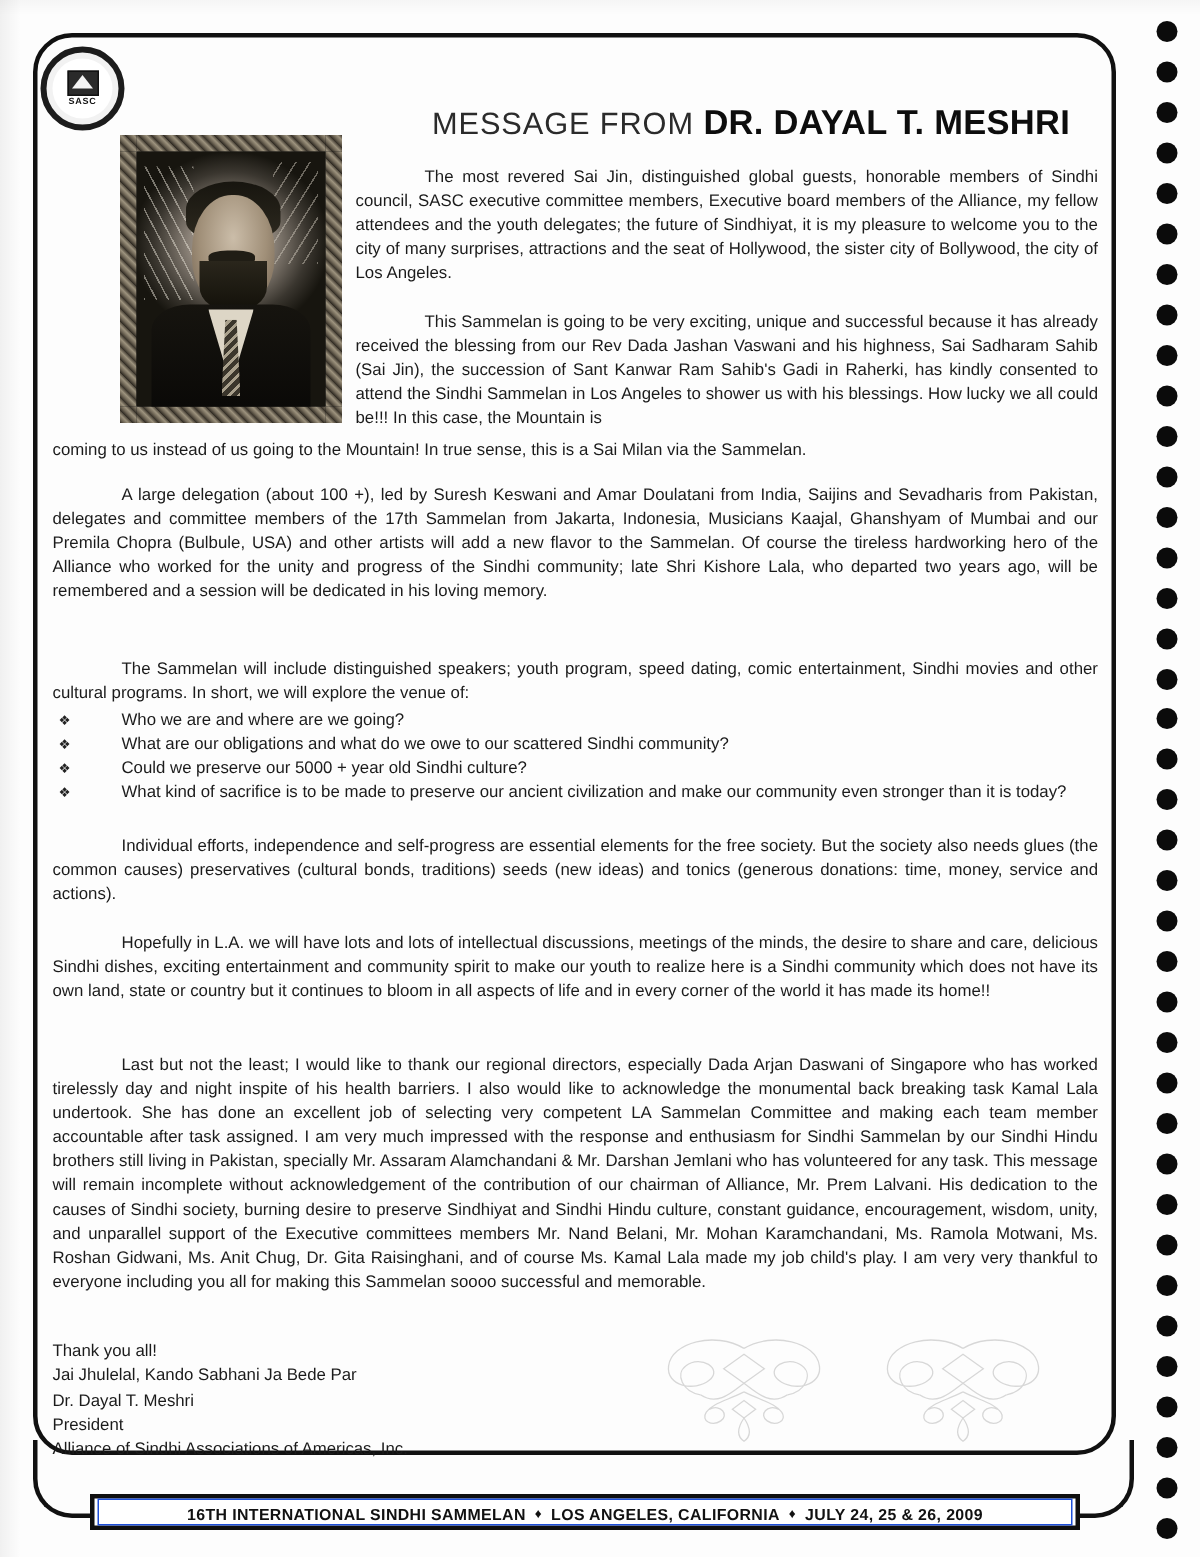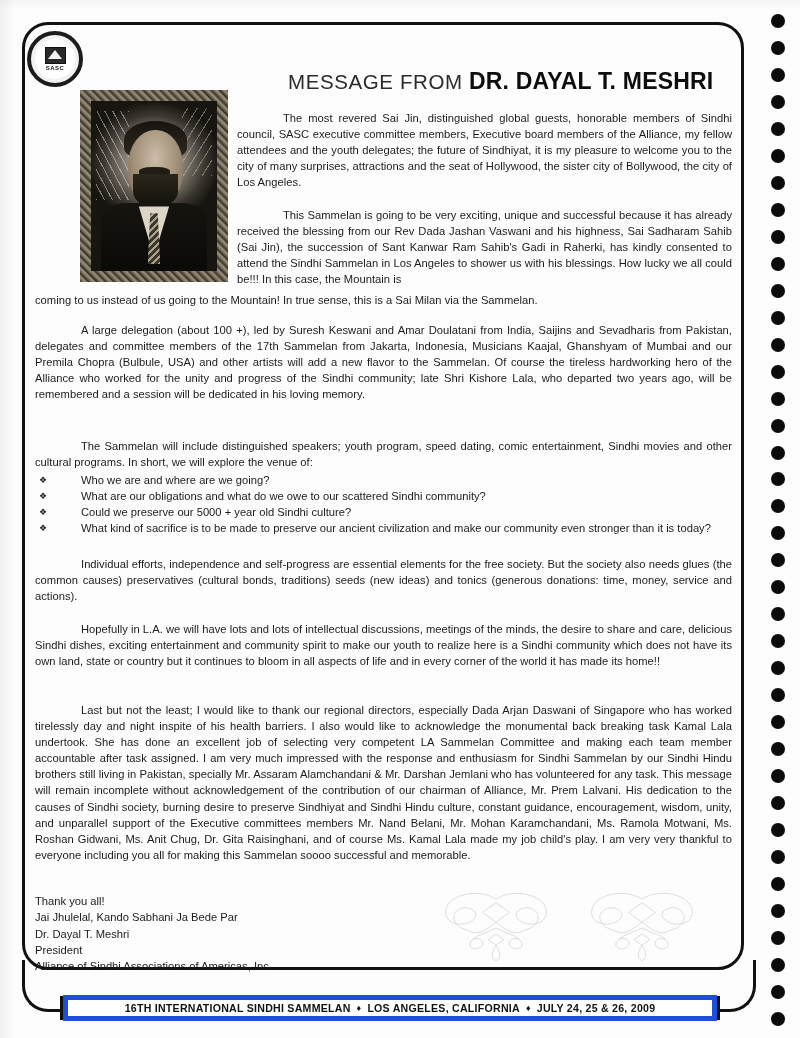--- a/index.html
+++ b/index.html
@@ -370,25 +370,25 @@
     height: 24px;
     border: 3px solid #0f0f0f;
     background: #ffffff;
     box-sizing: border-box;
     display: flex;
     align-items: center;
     justify-content: center;
     z-index: 5;
   }
   #footer-banner-inner {
-    border: 5px solid #1d4ed8;
+    border: 1px solid #1d4ed8;
     width: 648px;
     height: 16px;
     display: flex;
-    align-items: center;
+    align-items: flex-end;
     justify-content: center;
   }
   #footer-text {
     font-size: 10.6px;
     font-weight: bold;
     letter-spacing: 0.25px;
     color: #111;
     white-space: nowrap;
   }
   .foot-dot {

